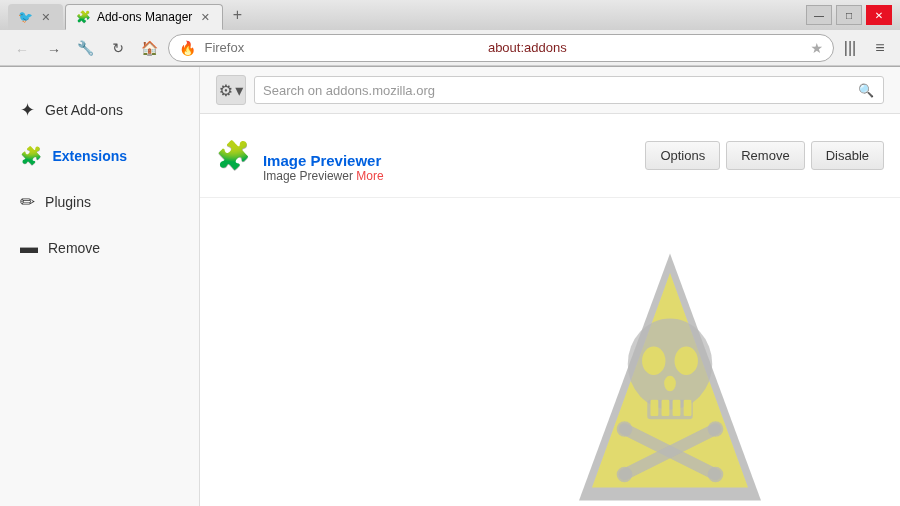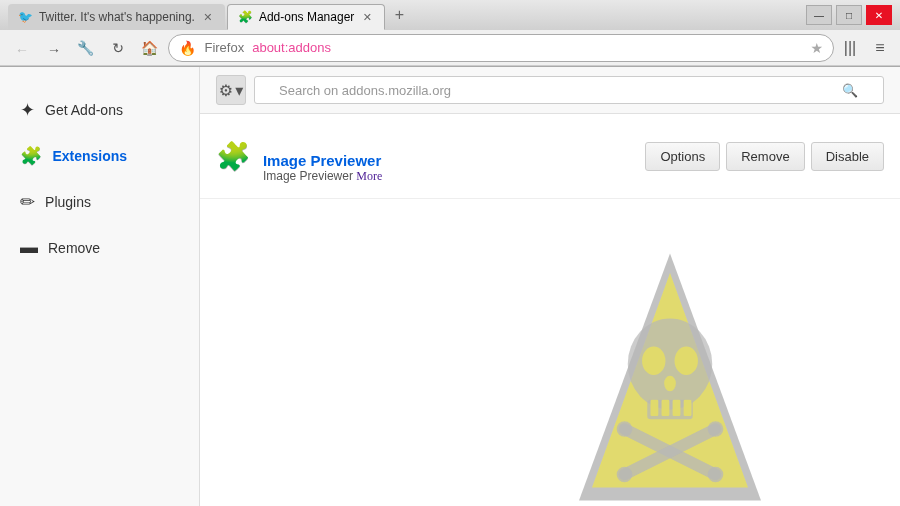--- a/index.html
+++ b/index.html
@@ -143,24 +143,25 @@
     }
 
     .firefox-logo {
       font-size: 14px;
       color: #e66000;
     }
 
     .address-text {
       flex: 1;
       font-size: 13px;
-      color: #ec4899;
+      color: #7f1d1d;
       border: none;
       outline: none;
       background: transparent;
+      text-align: center;
     }
 
     .star-btn {
       color: #aaa;
       font-size: 14px;
     }
 
     .nav-right-icons {
       display: flex;
       gap: 6px;
@@ -250,21 +251,21 @@
       gap: 2px;
       font-size: 16px;
       color: #555;
     }
 
     .search-box {
       flex: 1;
       height: 28px;
       border: 1px solid #ccc;
       border-radius: 3px;
-      padding: 0 24px;
+      padding: 0 8px;
       font-size: 13px;
       color: #999;
       display: flex;
       align-items: center;
       justify-content: space-between;
       background: white;
     }
 
     
     .extension-row {
@@ -293,24 +294,23 @@
       font-weight: bold;
       color: #0060df;
     }
 
     .ext-desc {
       font-size: 12px;
       color: #555;
     }
 
     .ext-more {
-      color: #4c1d95;
+      color: #ef4444;
       font-size: 12px;
       text-decoration: none;
-      font-family: Liberation Serif, serif;
     }
 
     .ext-buttons {
       display: flex;
       gap: 6px;
       padding-left: 48px;
     }
 
     .ext-btn {
       padding: 6px 14px;
@@ -344,21 +344,20 @@
   </style>
 </head>
 <body>
 
 <div class="window-chrome">
 
   <div class="title-bar">
 
     <div class="tab">
       <span class="tab-icon-twitter">🐦</span>
-      <span>Twitter. It's what's happening.</span>
       <span class="tab-close">✕</span>
     </div>
 
     <div class="tab active">
       <span class="tab-icon-addon">🧩</span>
       <span>Add-ons Manager</span>
       <span class="tab-close">✕</span>
     </div>
 
     <button class="new-tab-btn">+</button>

